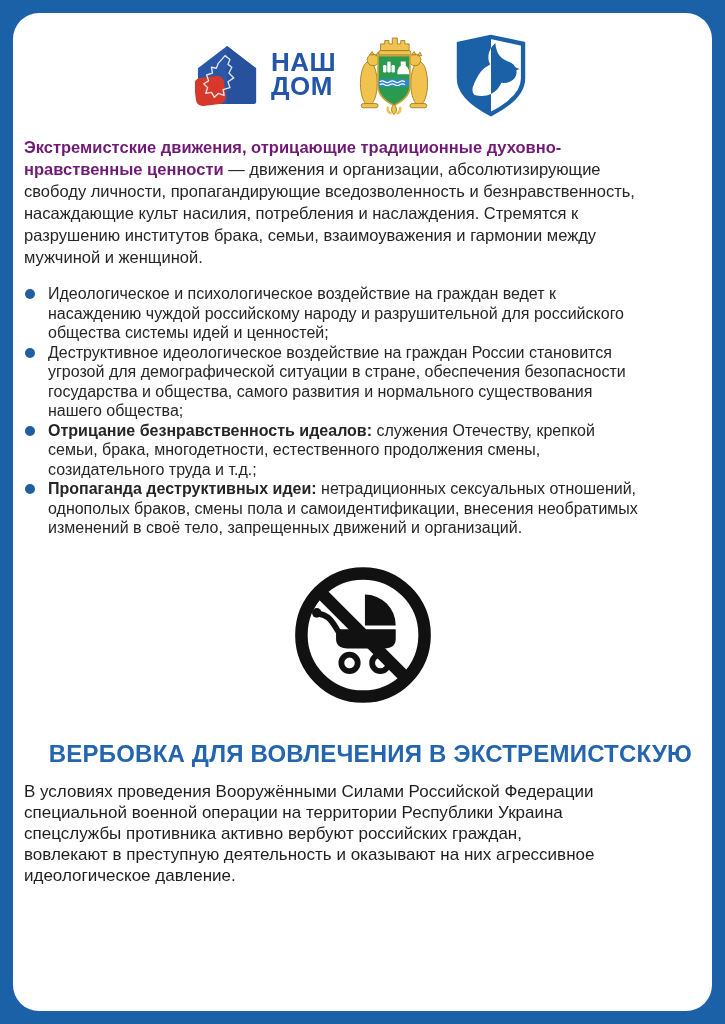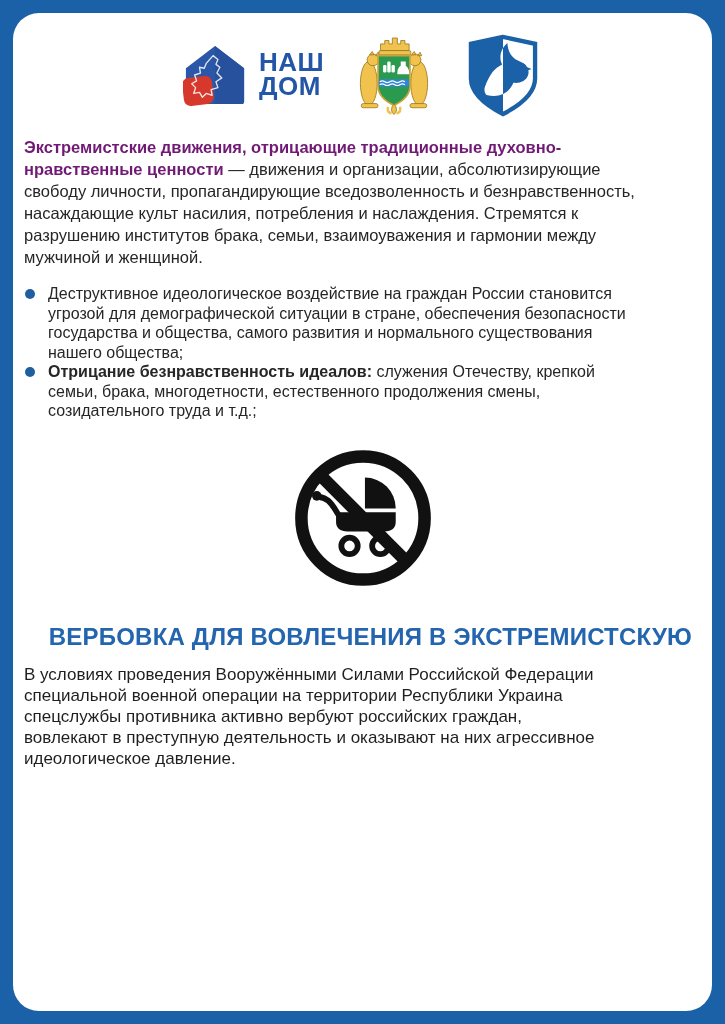--- a/index.html
+++ b/index.html
@@ -15,21 +15,21 @@
     position: absolute;
     left: 13px; top: 13px; right: 13px; bottom: 13px;
     background: #ffffff;
     border-radius: 26px;
     overflow: hidden;
   }
   .logos {
     display: flex;
     justify-content: center;
     align-items: center;
-    gap: 30px;
+    gap: 18px;
     padding-top: 17px;
     height: 90px;
   }
   .logo-nashdom { display: flex; align-items: center; gap: 12px; }
   .logo-nashdom-text {
     color: #2356a7;
     font-weight: 800;
     font-size: 26px;
     line-height: 0.92;
     letter-spacing: 0.5px;
@@ -174,25 +174,33 @@
           <polygon points="70,40 78,43 70,46"></polygon>
         </g>
       </svg>
     </div>
 
     <p class="intro"><b>Экстремистские движения, отрицающие традиционные духовно-нравственные ценности</b><span> — движения и организации, абсолютизирующие свободу личности, пропагандирующие вседозволенность и безнравственность, насаждающие культ насилия, потребления и наслаждения. Стремятся к разрушению институтов брака, семьи, взаимоуважения и гармонии между мужчиной и женщиной.</span></p>
 
     <ul class="bullets">
       <li>
         <span class="bullet-dot"></span>
+        <b></b><span>Идеологическое и психологическое воздействие на граждан ведет к насаждению чуждой российскому народу и разрушительной для российского общества системы идей и ценностей;</span>
+      </li>
+      <li>
+        <span class="bullet-dot"></span>
         <b></b><span>Деструктивное идеологическое воздействие на граждан России становится угрозой для демографической ситуации в стране, обеспечения безопасности государства и общества, самого развития и нормального существования нашего общества;</span>
       </li>
       <li>
         <span class="bullet-dot"></span>
         <b>Отрицание безнравственность идеалов:</b><span> служения Отечеству, крепкой семьи, брака, многодетности, естественного продолжения смены, созидательного труда и т.д.;</span>
+      </li>
+      <li>
+        <span class="bullet-dot"></span>
+        <b>Пропаганда деструктивных идеи:</b><span> нетрадиционных сексуальных отношений, однополых браков, смены пола и самоидентификации, внесения необратимых изменений в своё тело, запрещенных движений и организаций.</span>
       </li>
     </ul>
 
     <div class="prohibition-wrap">
       <svg width="154" height="154" viewBox="0 0 160 160">
         <circle cx="80" cy="80" r="64" fill="none" stroke="#111111" stroke-width="13"></circle>
 
         <path d="M82,70 V38 A32,32 0 0 1 114,70 Z" fill="#111111"></path>
 
         <path d="M52,74 H114 V84 Q114,94 102,94 H64 Q52,94 52,84 Z" fill="#111111"></path>

